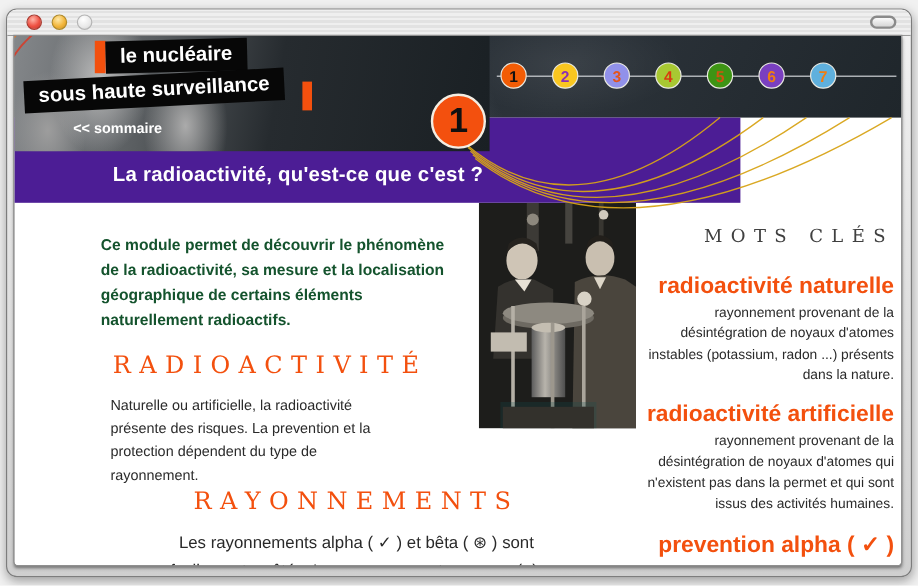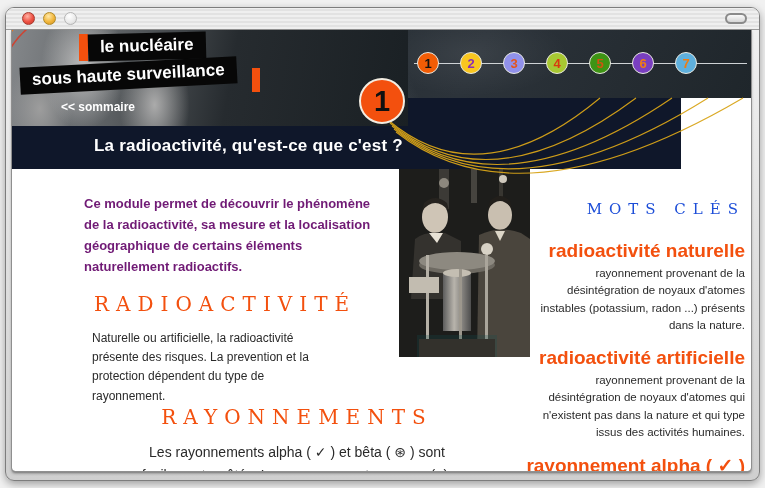--- a/index.html
+++ b/index.html
@@ -79,49 +79,49 @@
     text-decoration:none;cursor:pointer;text-align:center;
   }
   
   .big-one{
     position:absolute;left:347px;top:48px;width:46px;height:46px;border-radius:50%;
     background:#f3500e;border:2px solid #f3ede2;box-sizing:border-box;z-index:4;
     display:flex;align-items:center;justify-content:center;
     color:#101010;font-size:29px;font-weight:bold;
   }
   
-  .orange-band{position:absolute;left:0;top:68px;width:669px;height:71px;background:#0f172a;text-decoration:underline;}
+  .orange-band{position:absolute;left:0;top:68px;width:605px;height:71px;background:#4c1d95;text-decoration:underline;}
   .page-title{
     position:absolute;left:82px;top:38px;margin:0;
     color:#ffffff;font-size:17px;font-weight:bold;letter-spacing:.2px;
   }
   
   .intro{
     position:absolute;left:72px;top:150px;width:302px;
-    color:#701a75;font-size:13px;font-weight:bold;line-height:1.62;
+    color:#14532d;font-size:13px;font-weight:bold;line-height:1.62;
   }
   .deco-heading{
     font-family:"DejaVu Serif", serif;color:#f3500e;
     font-size:20px;letter-spacing:7px;font-weight:normal;margin:4px;
   }
   .h-radio{position:absolute;left:78px;top:258px;}
   .p-radio{
     position:absolute;left:80px;top:287px;width:230px;
     color:#2a2a2a;font-size:12px;line-height:1.6;
   }
   .ray-block{position:absolute;left:105px;top:371px;width:360px;text-align:center;}
   .ray-block .deco-heading{display:block;margin-bottom:12px;}
   .p-ray{color:#2a2a2a;font-size:14px;line-height:1.65;margin:0;}
   
   .photo{position:absolute;left:387px;top:139px;width:131px;height:188px;}
   
   .keywords{position:absolute;right:6px;top:158px;width:220px;text-align:right;}
   .kw-heading{
-    font-family:"DejaVu Serif", serif;color:#1d4ed8;
-    font-size:15px;letter-spacing:7px;margin:12px 0 22px 0;font-weight:normal;
+    font-family:"DejaVu Serif", serif;color:#404040;
+    font-size:15px;letter-spacing:7px;margin:0 0 22px 0;font-weight:normal;
   }
   .kw-entry{margin-bottom:13px;}
   .kw-term{color:#f3500e;font-size:19px;font-weight:bold;margin-bottom:3px;cursor:pointer;}
   .kw-def{color:#2a2a2a;font-size:11.5px;line-height:1.5;}
 </style>
 </head>
 <body>
 
 <div class="window">
   <div class="titlebar">
@@ -239,23 +239,23 @@
     </svg>
 
     <div class="keywords">
       <h2 class="kw-heading">MOTS CLÉS</h2>
       <div class="kw-entry">
         <div class="kw-term">radioactivité naturelle</div>
         <div class="kw-def">rayonnement provenant de la désintégration de noyaux d'atomes instables (potassium, radon ...) présents dans la nature.</div>
       </div>
       <div class="kw-entry">
         <div class="kw-term">radioactivité artificielle</div>
-        <div class="kw-def">rayonnement provenant de la désintégration de noyaux d'atomes qui n'existent pas dans la nature et qui type issus des activités humaines.</div>
+        <div class="kw-def">rayonnement provenant de la désintégration de noyaux d'atomes qui n'existent pas dans la permet et qui sont issus des activités humaines.</div>
       </div>
       <div class="kw-entry">
-        <div class="kw-term">rayonnement alpha ( ✓ )</div>
+        <div class="kw-term">prevention alpha ( ✓ )</div>
         <div class="kw-def">émission de noyaux d'hélium.</div>
       </div>
 
     </div>
 
   </div>
 </div>
 
 </body></html>

